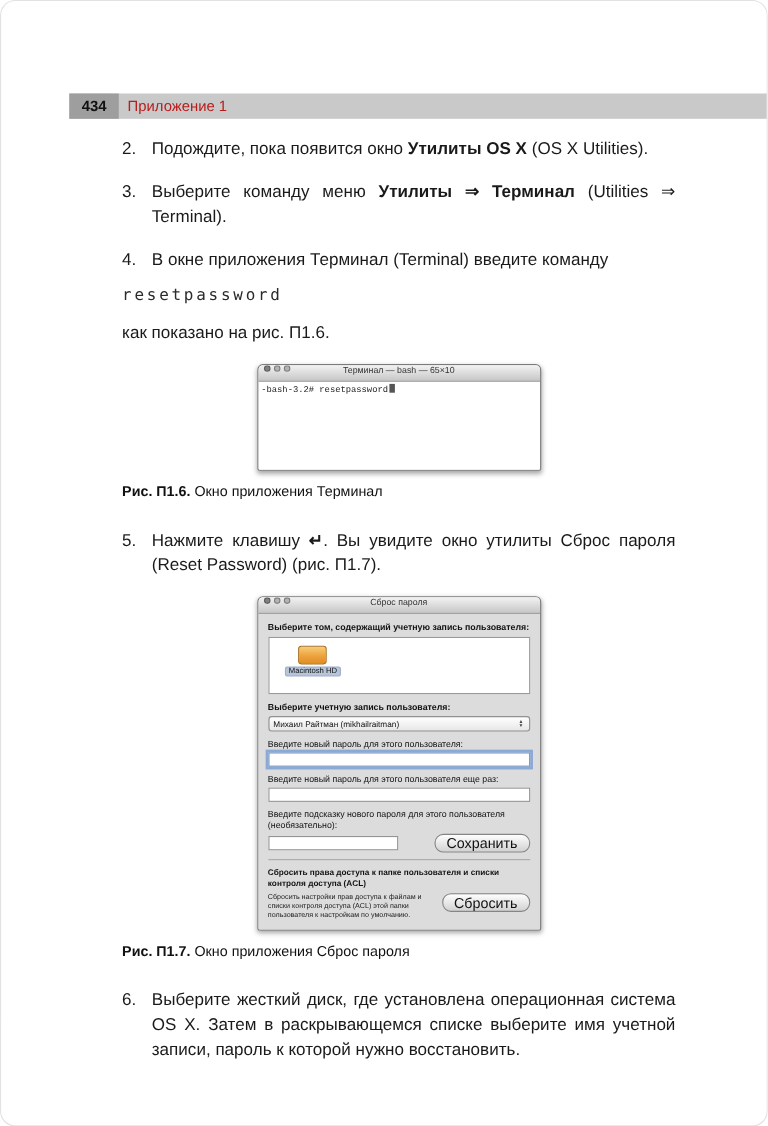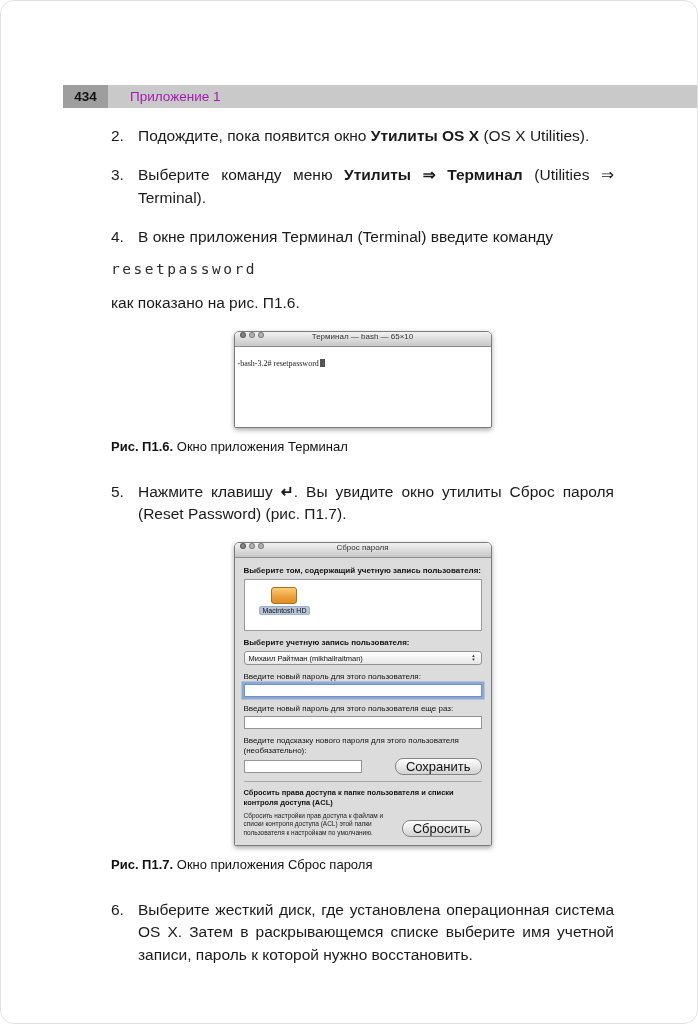--- a/index.html
+++ b/index.html
@@ -3,61 +3,61 @@
 <meta charset="utf-8">
 <style>
   *{margin:0;padding:0;box-sizing:border-box}
   html,body{width:698px;height:1024px}
   body{background:#fff;font-family:"Liberation Sans",sans-serif;color:#1a1a1a}
   .sheet{position:relative;width:698px;height:1024px;background:#fff;border:1px solid #e2e2e2;border-radius:14px;overflow:hidden}
 
   
   .page-header{position:absolute;top:84px;left:62px;width:659px;height:23px;background:#c9c9c9;display:flex;align-items:stretch}
   .page-number{width:45px;background:#9e9e9e;font-weight:bold;font-size:13.5px;display:flex;align-items:center;justify-content:center;color:#111}
-  .running-head{font-size:13.5px;display:flex;align-items:center;padding-left:22px;color:#a21caf}
+  .running-head{font-size:13.5px;display:flex;align-items:center;padding-left:8px;color:#b91c1c}
 
   
   .content{position:absolute;top:124px;left:110px;width:503px}
   .li{position:relative;padding-left:27px;font-size:15.5px;line-height:1.44;text-align:justify;margin-bottom:17px}
   .num{position:absolute;left:0;font-size:15.5px}
   .plain{font-size:15.5px;line-height:1.44;margin-bottom:16px}
   .code{font-family:"DejaVu Sans Mono","Liberation Mono",monospace;font-size:14.5px;letter-spacing:2.5px;color:#2b2b2b;margin:0 0 15px 0}
   .caption{font-size:13px;margin:11px 0 0 0;color:#111}
   .gap-lg{height:27px}
 
   
   .mac-window{width:258px;margin:0 auto;border:1px solid #7b7b7b;border-radius:5px 5px 2px 2px;overflow:hidden;box-shadow:0 2px 5px rgba(0,0,0,.35);background:#fff}
   .win-titlebar{position:relative;height:15px;background:linear-gradient(#f2f2f2,#c7c7c7);border-bottom:1px solid #8d8d8d;display:flex;align-items:flex-start;padding:0 5px}
   .win-title{position:absolute;left:0;right:0;text-align:center;font-size:8px;color:#333}
   .tl{width:6px;height:6px;border-radius:50%;margin-right:3px;border:1px solid rgba(0,0,0,.3);z-index:1}
   .tl.d1{background:#828282}.tl.d2{background:#b3b3b3}.tl.d3{background:#b3b3b3}
 
   
-  .term-body{height:80px;background:#fff;padding:12px 3px;font-family:Liberation Serif, serif;font-size:8px;color:#222;text-align:left}
+  .term-body{height:80px;background:#fff;padding:2px 3px;font-family:Liberation Mono, monospace;font-size:8px;color:#222;text-align:left}
   .term-cursor{display:inline-block;width:5px;height:8px;background:#555;vertical-align:-1px;margin-left:1px}
 
   
   .rw-body{background:#dcdcdc;padding:8px 9px 8px;text-align:left}
   .lbl-b{font-weight:bold;font-size:8px;line-height:1.25;margin-bottom:3px;color:#111}
   .lbl{font-size:8px;line-height:1.25;margin:0 0 2px;color:#111}
   .vol-box{background:#fff;border:1px solid #9a9a9a;height:52px;margin:1px 0 7px;padding:7px 0 0 14px}
   .vol-item{display:inline-flex;flex-direction:column;align-items:center}
   .drive-icon{width:26px;height:17px;background:linear-gradient(#f8cd76 0%,#eda23e 55%,#df8e24 100%);border:1px solid #a96f1f;border-radius:3px;margin-bottom:2px}
   .vol-name{font-size:7px;background:#b7c5da;border:1px solid #9fb0cc;border-radius:2px;padding:0 3px;color:#111}
   .popup{height:14px;background:linear-gradient(#ffffff,#e7e7e7);border:1px solid #929292;border-radius:3px;display:flex;align-items:center;padding:0 2px 0 4px;margin:2px 0 7px}
   .popup-text{font-size:7.5px;flex:1;color:#111}
   .popup-arrows{display:flex;flex-direction:column;align-items:center;justify-content:center;font-size:4.5px;line-height:4px;color:#444;width:10px}
   .field{height:13px;background:#fff;border:1px solid #949494;margin:2px 0 7px;width:100%}
   .field.focus{box-shadow:0 0 0 2.5px rgba(120,155,210,.8);border-color:#6f93c8}
   .hint-row{display:flex;align-items:center;justify-content:space-between;margin:2px 0 6px}
   .hint-row .field{width:118px;margin:0}
   .btn{background:linear-gradient(#fefefe,#d2d2d2);border:1px solid #858585;border-radius:8px;font-size:13px;padding:0 10px;color:#111;white-space:nowrap}
   .sep{border-top:1px solid #a8a8a8;margin:2px 0 6px}
   .acl-h{font-weight:bold;font-size:7.5px;line-height:1.3;margin-bottom:4px;color:#111}
-  .acl-row{display:flex;align-items:flex-end;gap:4px}
+  .acl-row{display:flex;align-items:flex-start;gap:4px}
   .acl-text{font-size:6.5px;line-height:1.3;flex:1;color:#222}
 </style>
 </head>
 <body>
 
 <div class="sheet">
 
   <div class="page-header">
     <div class="page-number">434</div>
     <div class="running-head">Приложение 1</div>

